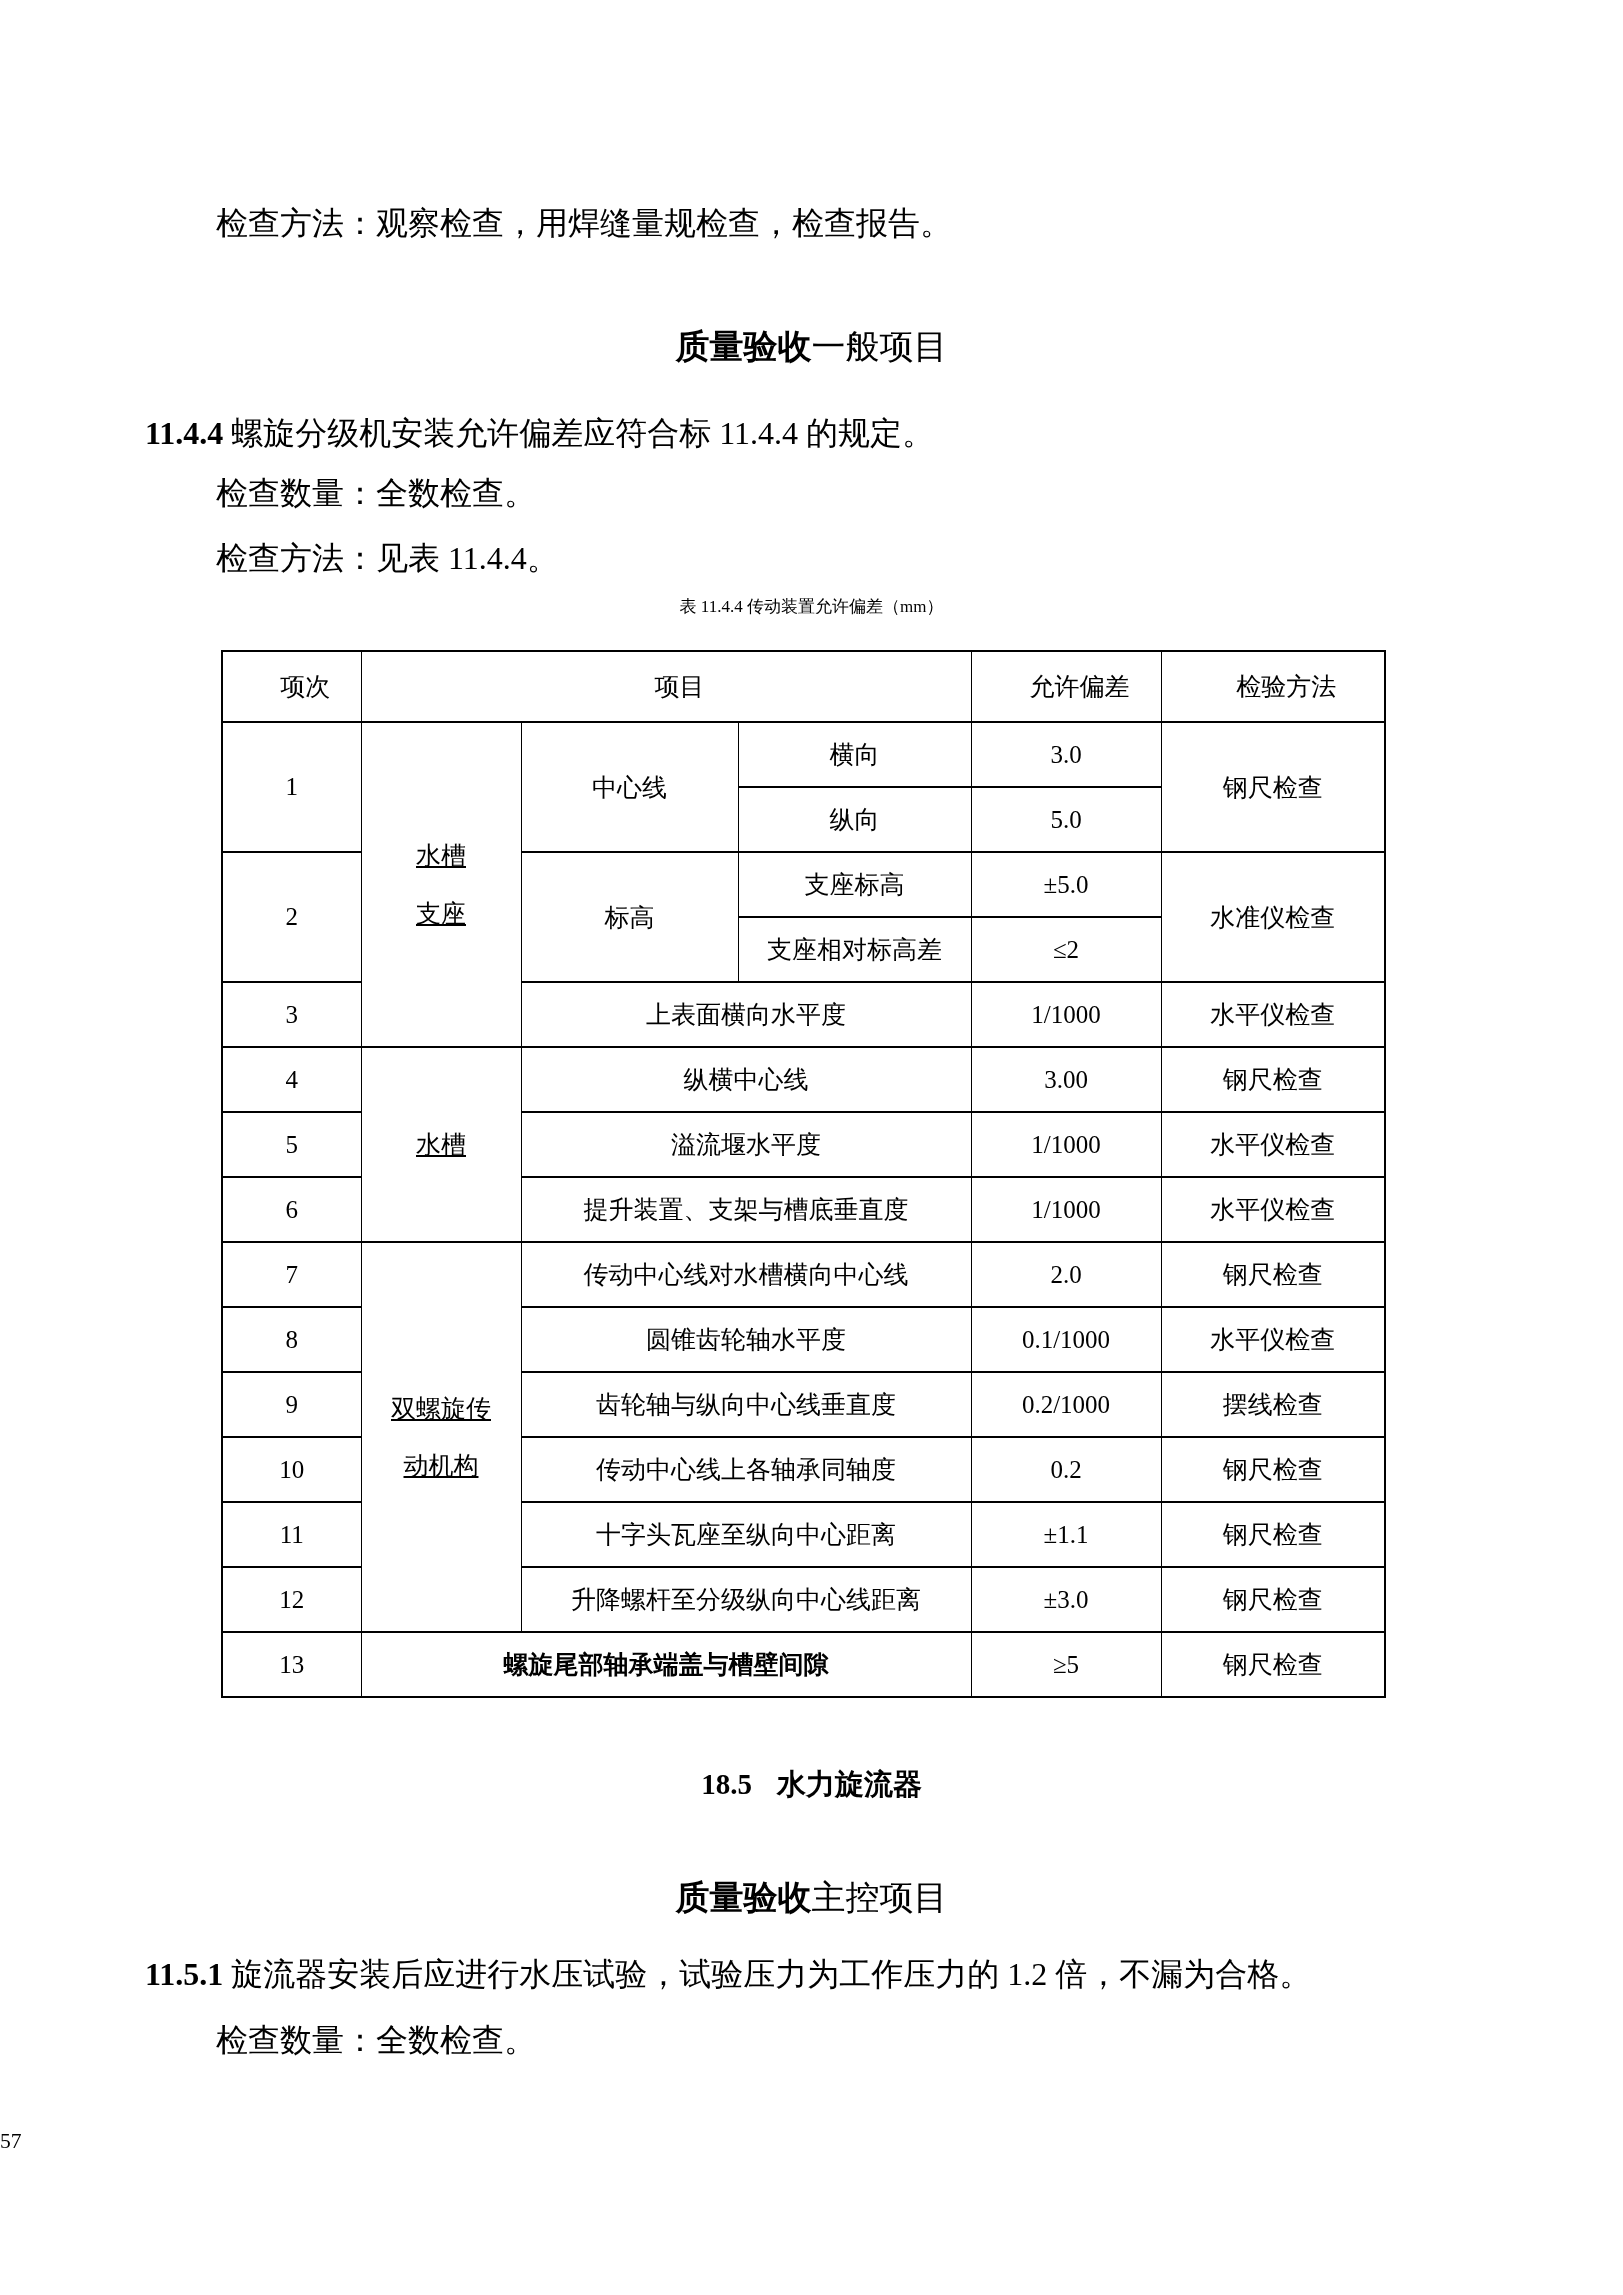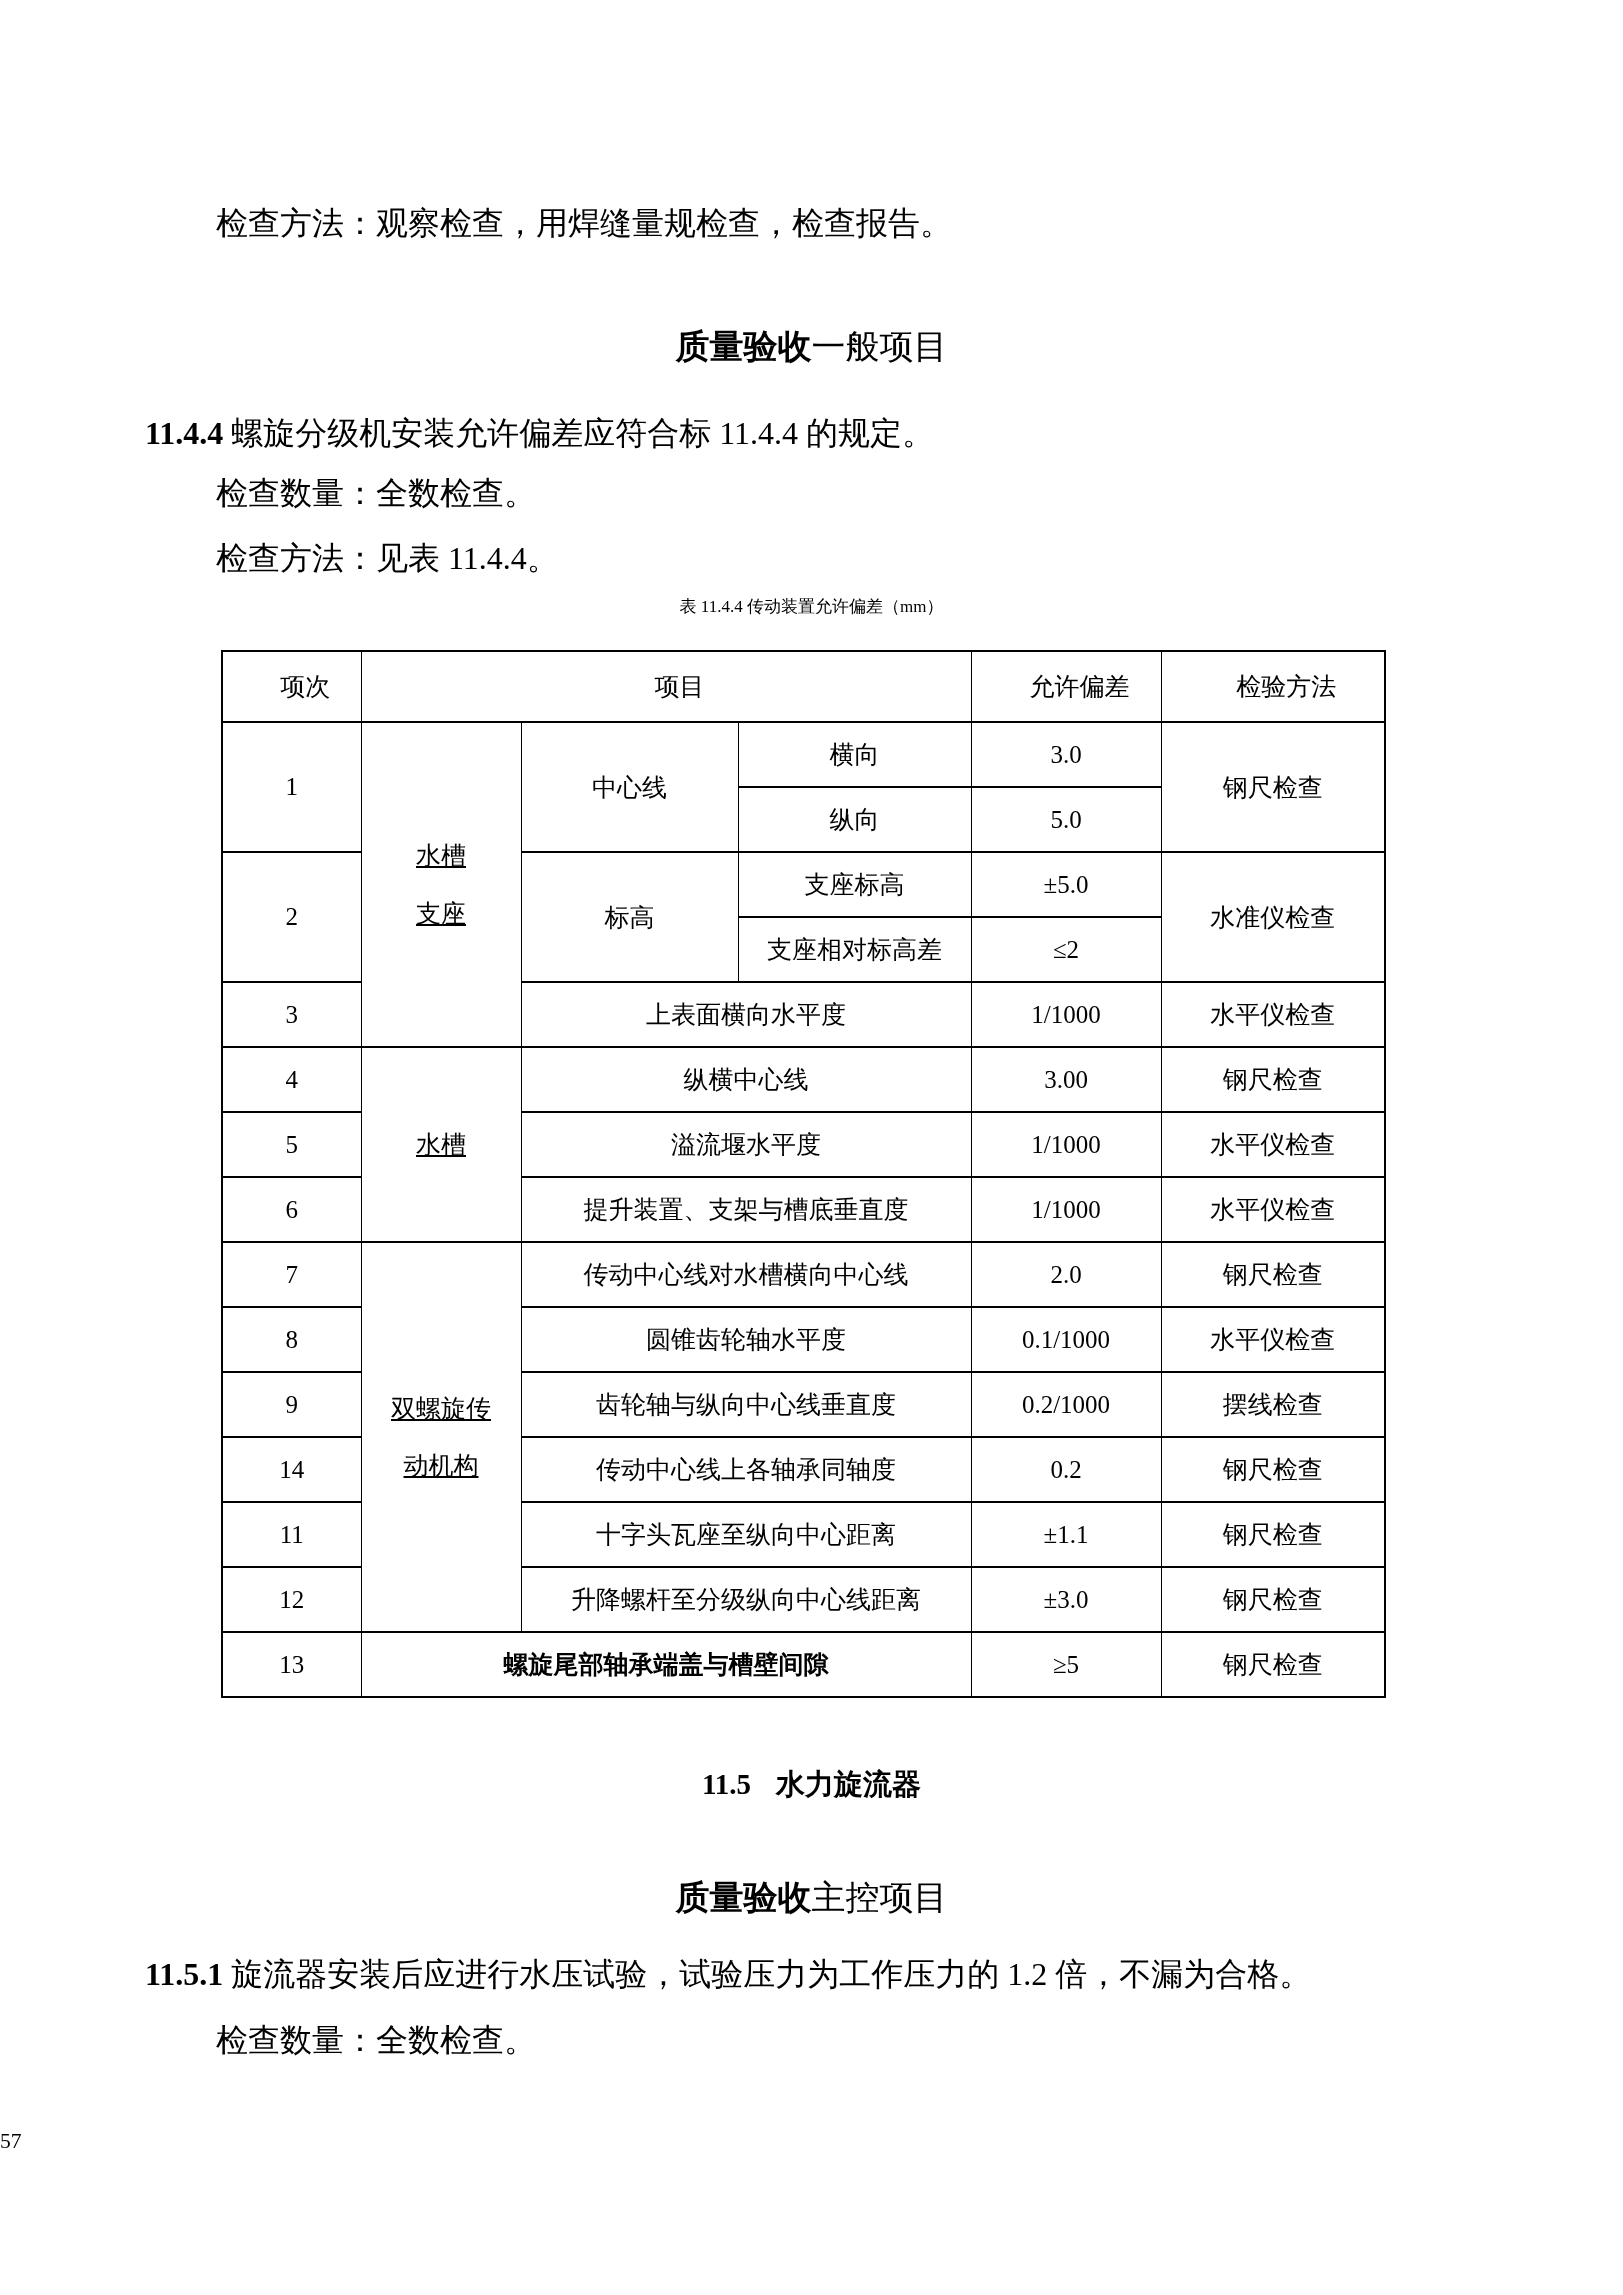--- a/index.html
+++ b/index.html
@@ -157,21 +157,21 @@
       <td>0.1/1000</td>
       <td>水平仪检查</td>
     </tr>
     <tr>
       <td>9</td>
       <td colspan="2">齿轮轴与纵向中心线垂直度</td>
       <td>0.2/1000</td>
       <td>摆线检查</td>
     </tr>
     <tr>
-      <td>14</td>
+      <td>10</td>
       <td colspan="2">传动中心线上各轴承同轴度</td>
       <td>0.2</td>
       <td>钢尺检查</td>
     </tr>
     <tr>
       <td>11</td>
       <td colspan="2">十字头瓦座至纵向中心距离</td>
       <td>±1.1</td>
       <td>钢尺检查</td>
     </tr>
@@ -185,21 +185,21 @@
     <tr>
       <td>13</td>
       <td colspan="3" class="bold">螺旋尾部轴承端盖与槽壁间隙</td>
       <td>≥5</td>
       <td>钢尺检查</td>
     </tr>
   </tbody>
 </table>
 
 <div class="abs h-section center" style="top:1765px;">
-  <span class="sec-num">11.5</span><span>水力旋流器</span>
+  <span class="sec-num">18.5</span><span>水力旋流器</span>
 </div>
 
 <div class="abs h-sub center" style="top:1875px;">
   <span class="lead">质量验收</span><span>主控项目</span>
 </div>
 
 <div class="abs body-text" style="top:1955px;">
   <span class="clause-num">11.5.1</span><span> 旋流器安装后应进行水压试验，试验压力为工作压力的 1.2 倍，不漏为合格。</span>
 </div>
 

